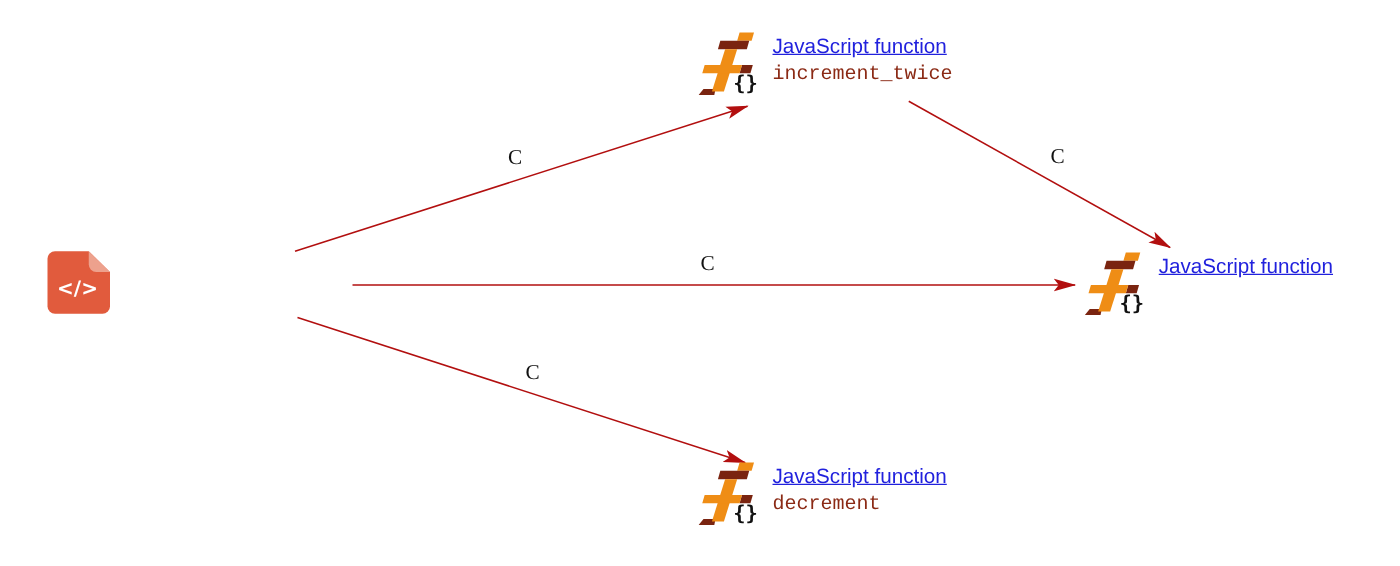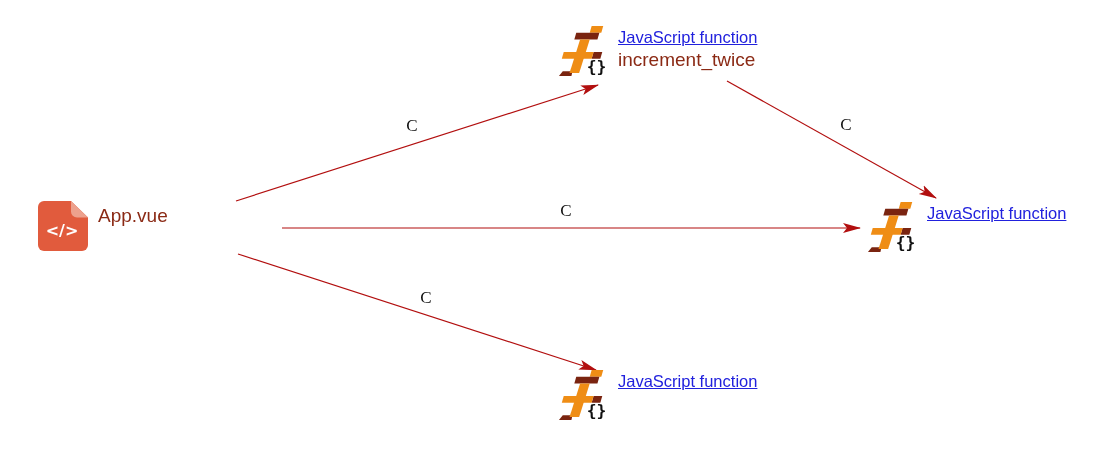--- a/index.html
+++ b/index.html
@@ -13,21 +13,21 @@
     font-family:"Liberation Serif", serif; font-size:17px; fill:#111111;
   }
   .node { position:absolute; display:flex; align-items:flex-start; }
   .node-icon { width:52px; height:52px; flex:0 0 auto; display:block; cursor:pointer; }
   .node-text { display:flex; flex-direction:column; margin-left:9px; padding-top:3px; }
   .node-title {
     color:#2121dd; font-size:16.5px; line-height:20px; text-decoration:underline;
     white-space:nowrap; cursor:pointer;
   }
   .node-subtitle {
-    color:#8b2a15; font-size:19px; line-height:19px; margin-top:3px; white-space:nowrap;
+    color:#8b2a15; font-size:16px; line-height:19px; margin-top:3px; white-space:nowrap;font-family:Liberation Mono, monospace;
   }
 </style>
 </head>
 <body>
 
 <div class="canvas">
 
   <svg class="edges-layer" viewBox="0 0 1120 453" xmlns="http://www.w3.org/2000/svg">
     <defs>
       <marker id="arrow" markerUnits="userSpaceOnUse" markerWidth="20" markerHeight="12" refX="17" refY="6" orient="auto">
@@ -46,21 +46,20 @@
     <text class="edge-label" x="846" y="130" text-anchor="middle">C</text>
   </svg>
 
   <div class="node" style="left:37px; top:200px;">
     <svg class="node-icon" viewBox="0 0 52 52">
       <path d="M7,1 h27 l17,16.5 V45 a6,6 0 0 1 -6,6 H7 a6,6 0 0 1 -6,-6 V7 a6,6 0 0 1 6,-6 Z" fill="#e15b3d"></path>
       <path d="M34,1 l17,16.5 H40 a6,6 0 0 1 -6,-6 Z" fill="#eda18d"></path>
       <text x="25" y="36" text-anchor="middle" font-family="DejaVu Sans, sans-serif" font-weight="bold" font-size="16" fill="#ffffff">&lt;/&gt;</text>
     </svg>
     <span class="node-text">
-      <span class="node-subtitle">App.vue</span>
     </span>
   </div>
 
   <div class="node" style="left:557px; top:24px;">
     <svg class="node-icon" viewBox="0 0 54 54">
       <polygon points="36,2 48,2 46,9 34,9" fill="#ef8d15"></polygon>
       <polygon points="20,9 44,9 42,16 18,16" fill="#7a2410"></polygon>
       <polygon points="2,54 15,54 16,49 6,49" fill="#7a2410"></polygon>
       <polygon points="38,29 47,29 45,36 36,36" fill="#7a2410"></polygon>
       <polygon points="13,51 23,51 34,16 24,16" fill="#ef8d15"></polygon>
@@ -93,16 +92,17 @@
       <polygon points="36,2 48,2 46,9 34,9" fill="#ef8d15"></polygon>
       <polygon points="20,9 44,9 42,16 18,16" fill="#7a2410"></polygon>
       <polygon points="2,54 15,54 16,49 6,49" fill="#7a2410"></polygon>
       <polygon points="38,29 47,29 45,36 36,36" fill="#7a2410"></polygon>
       <polygon points="13,51 23,51 34,16 24,16" fill="#ef8d15"></polygon>
       <polygon points="7,29 38,29 36,36 5,36" fill="#ef8d15"></polygon>
       <text x="41" y="50" text-anchor="middle" font-family="DejaVu Sans Mono, monospace" font-weight="bold" font-size="17" fill="#111111">{}</text>
     </svg>
     <span class="node-text">
       <a class="node-title">JavaScript function</a>
+      <span class="node-subtitle">decrement</span>
     </span>
   </div>
 
 </div>
 
 </body></html>

